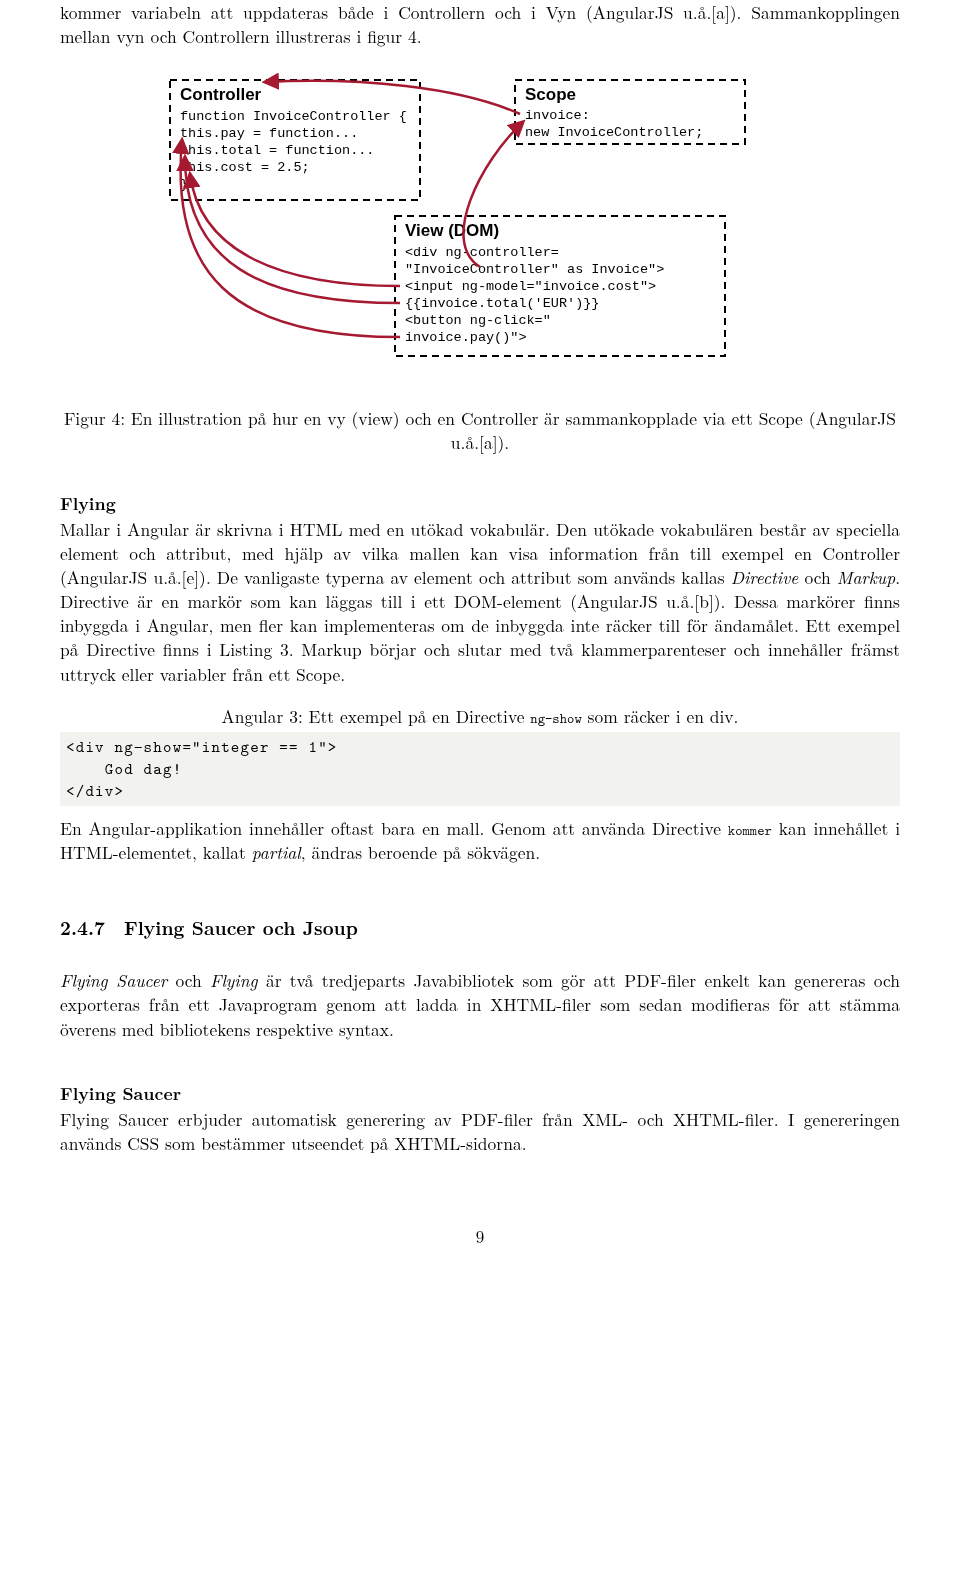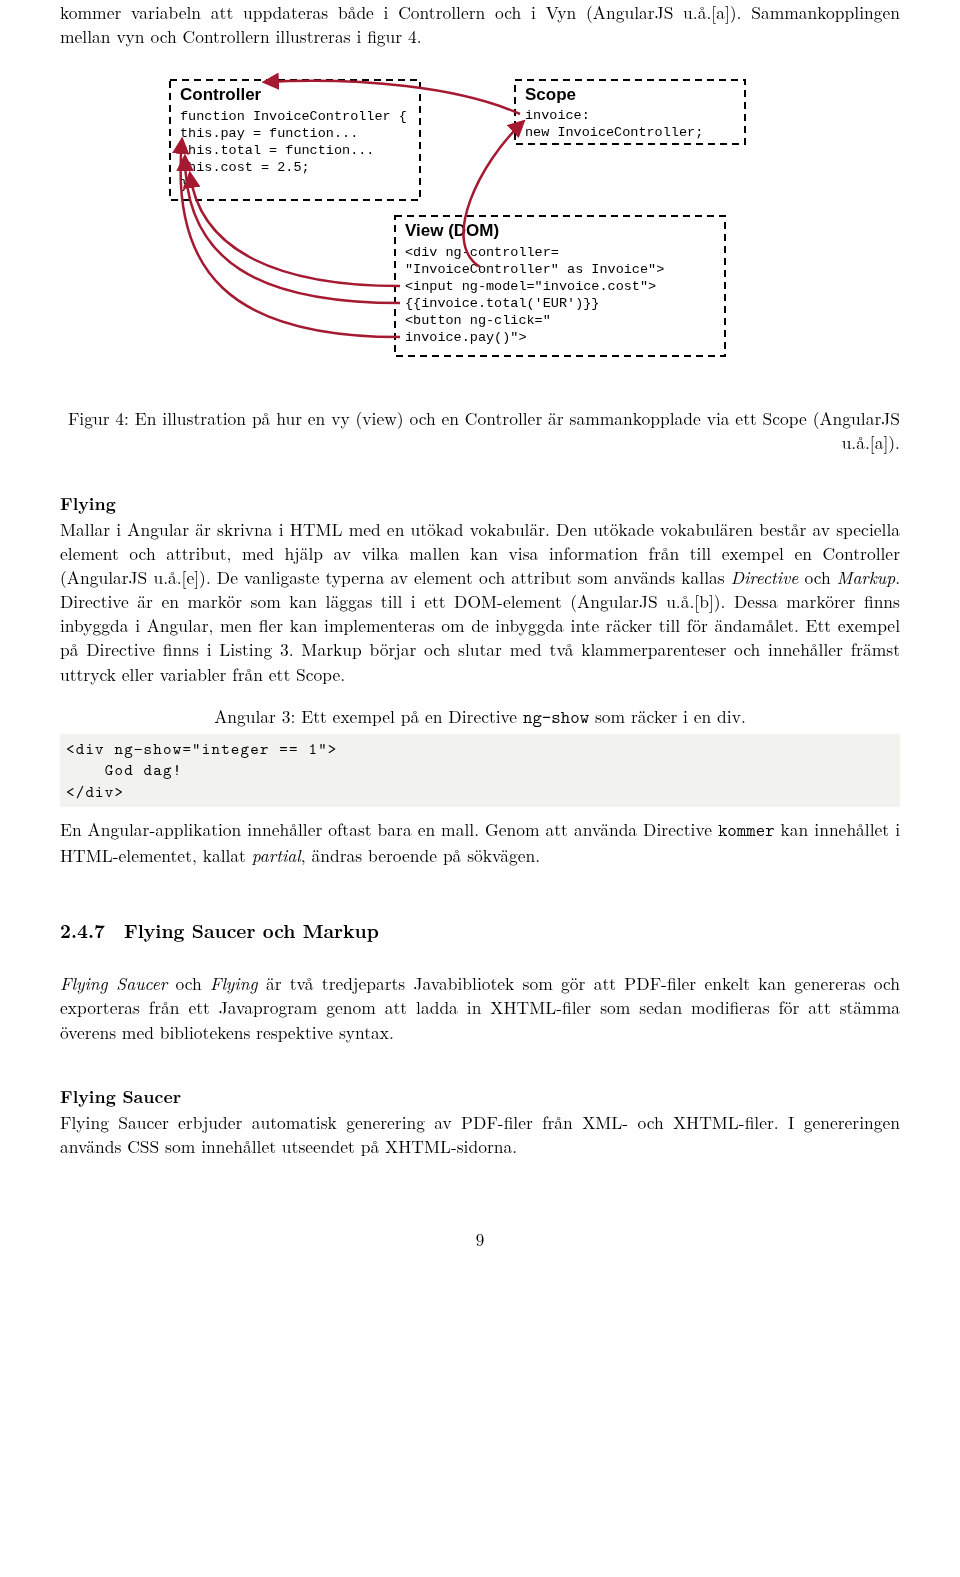--- a/index.html
+++ b/index.html
@@ -19,34 +19,34 @@
   }
   .figure {
     margin: 24px auto;
     width: 640px;
   }
   .figure svg {
     display: block;
   }
   .caption {
     margin: 20px 0 36px 0;
-    text-align: right;
+    text-align: center;
   }
   .section-heading {
     font-weight: bold;
     margin: 26px 0 2px 0;
     text-align: left;
   }
   .listing-title {
     text-align: center;
     margin: 18px 0 4px 0;
   }
   .code-inline {
     font-family: "Latin Modern Mono", "Courier New", monospace;
-    font-size: 18px;
+    font-size: 14px;
   }
   .code-block {
     font-family: "Latin Modern Mono", "Courier New", monospace;
     font-size: 16.2px;
     white-space: pre;
     background: #f2f2ee;
     padding: 4px 6px;
     margin: 0 0 10px 0;
     line-height: 1.35;
     text-align: left;
@@ -130,23 +130,23 @@
 </div>
 <div class="code-block">&lt;div ng−show="integer == 1"&gt;
     God dag!
 &lt;/div&gt;</div>
 
 <p class="para">
   <span>En Angular-applikation innehåller oftast bara en mall. Genom att använda Directive </span><span class="code-inline">kommer</span><span> kan innehållet i HTML-elementet, kallat </span><span class="italic">partial</span><span>, ändras beroende på sökvägen.</span>
 </p>
 
 <div class="numbered-heading">
-  <span class="num">2.4.7</span><span>Flying Saucer och Markup</span>
+  <span class="num">2.4.7</span><span>Flying Saucer och Jsoup</span>
 </div>
 
 <p class="para">
   <span class="italic">Flying Saucer</span><span> och </span><span class="italic">Flying</span><span> är två tredjeparts Javabibliotek som gör att PDF-filer enkelt kan genereras och exporteras från ett Javaprogram genom att ladda in XHTML-filer som sedan modifieras för att stämma överens med bibliotekens respektive syntax.</span>
 </p>
 
 <div class="section-heading" style="margin-top:40px">Flying Saucer</div>
-<p class="para">Flying Saucer erbjuder automatisk generering av PDF-filer från XML- och XHTML-filer. I genereringen används CSS som innehållet utseendet på XHTML-sidorna.</p>
+<p class="para">Flying Saucer erbjuder automatisk generering av PDF-filer från XML- och XHTML-filer. I genereringen används CSS som bestämmer utseendet på XHTML-sidorna.</p>
 
 <div class="page-number">9</div>
 
 </body></html>

